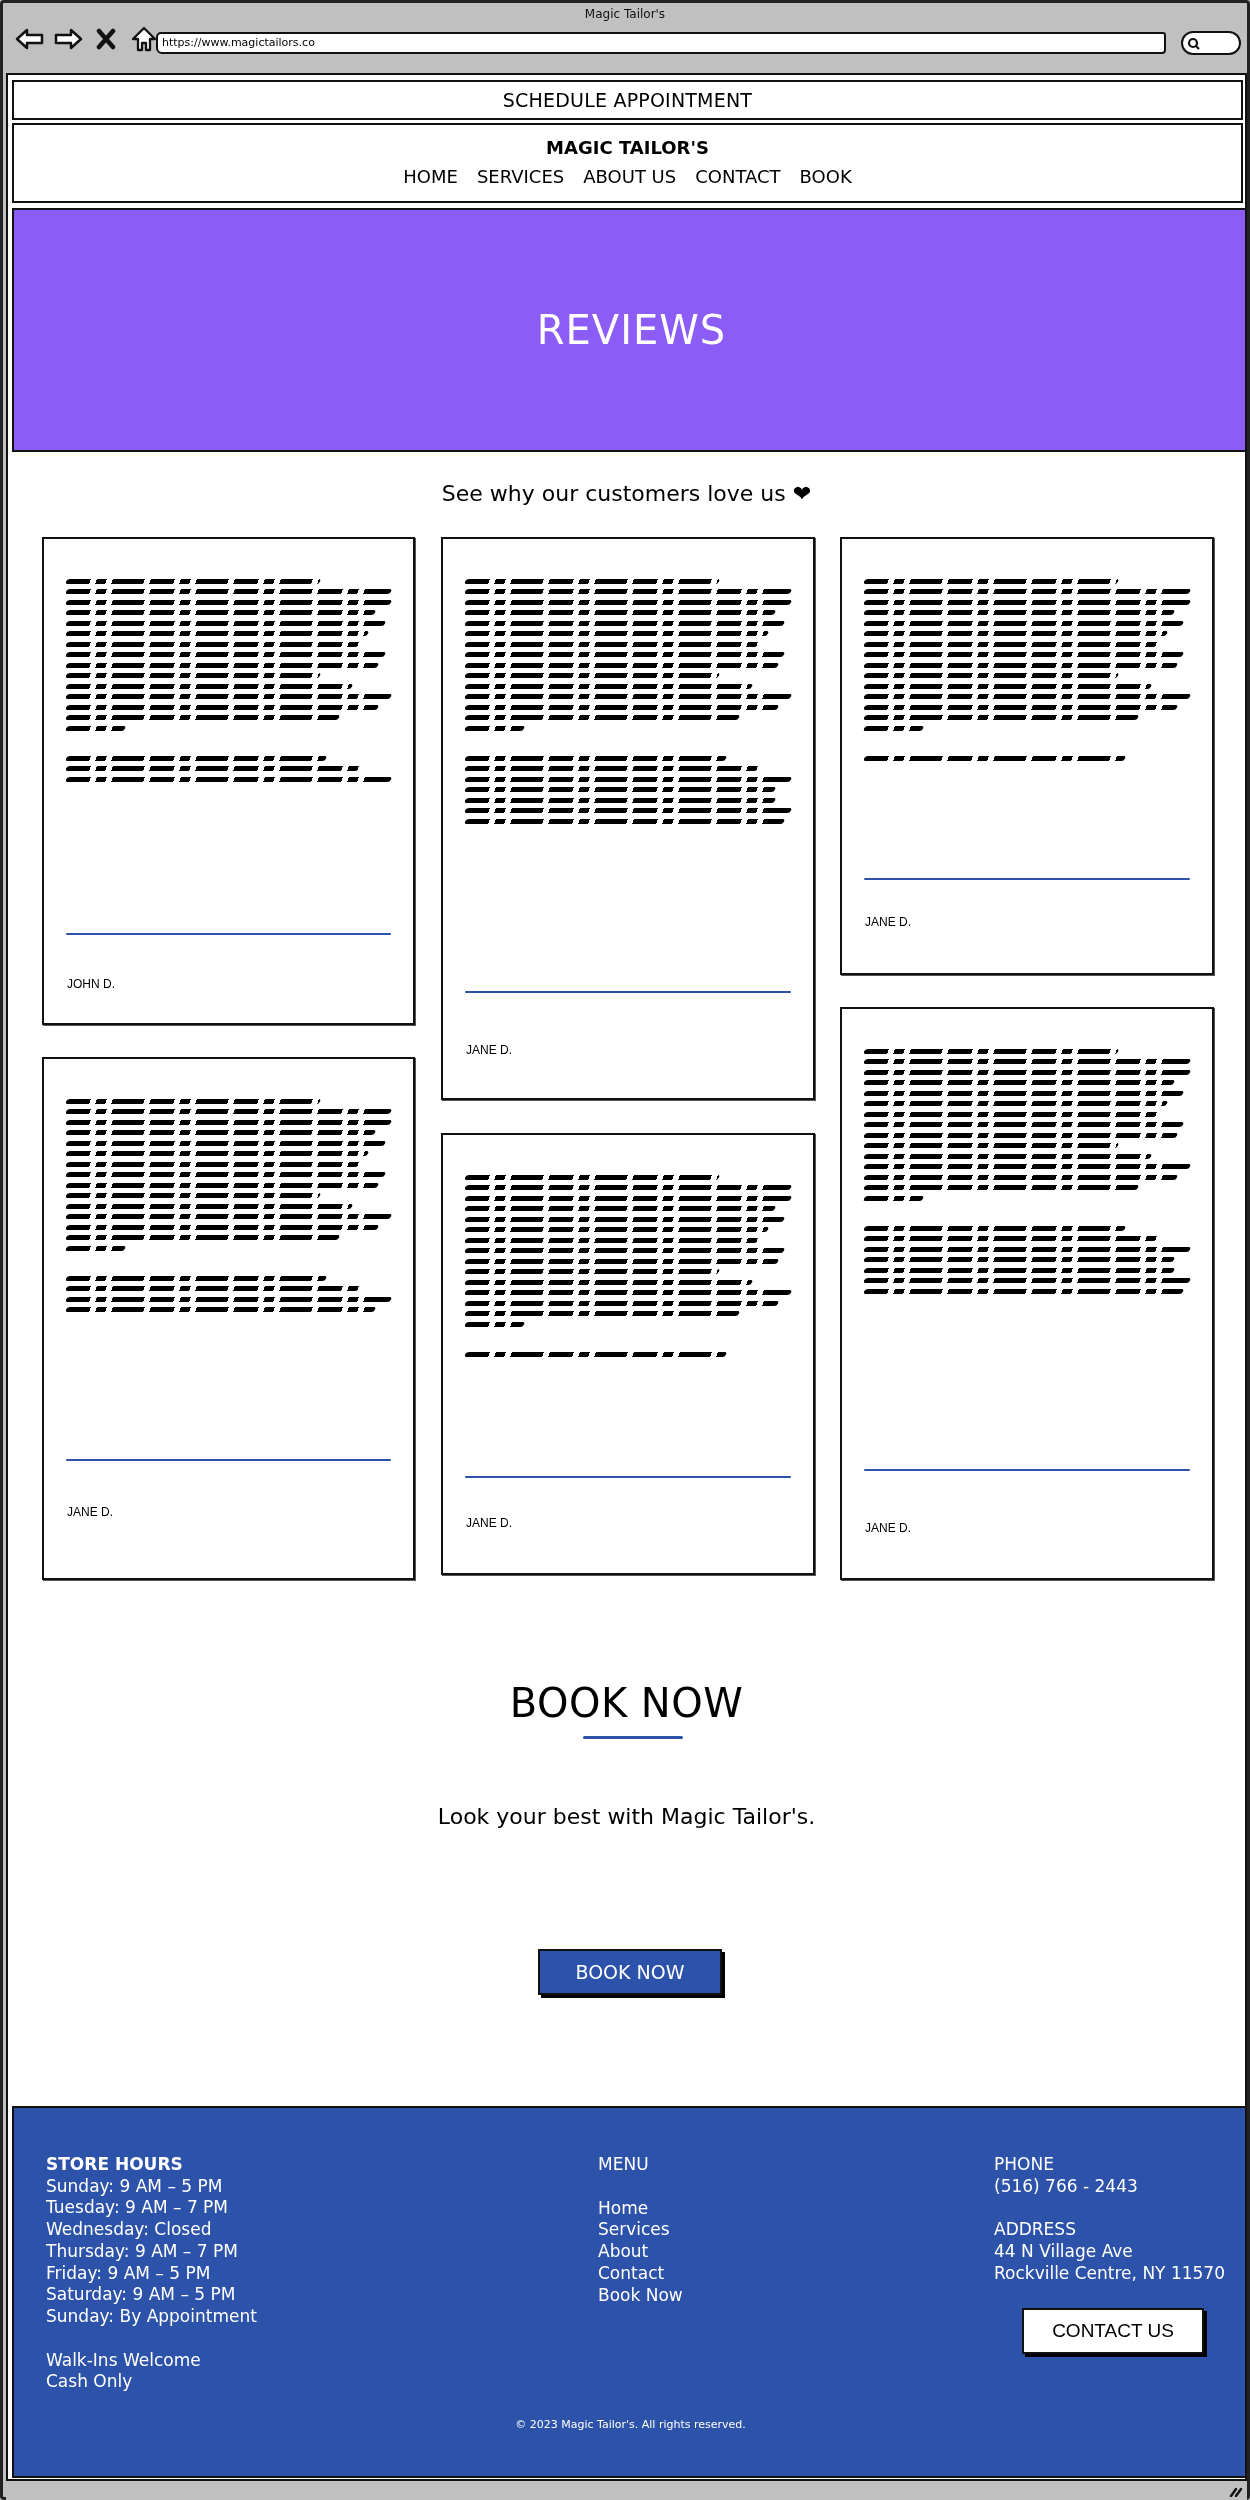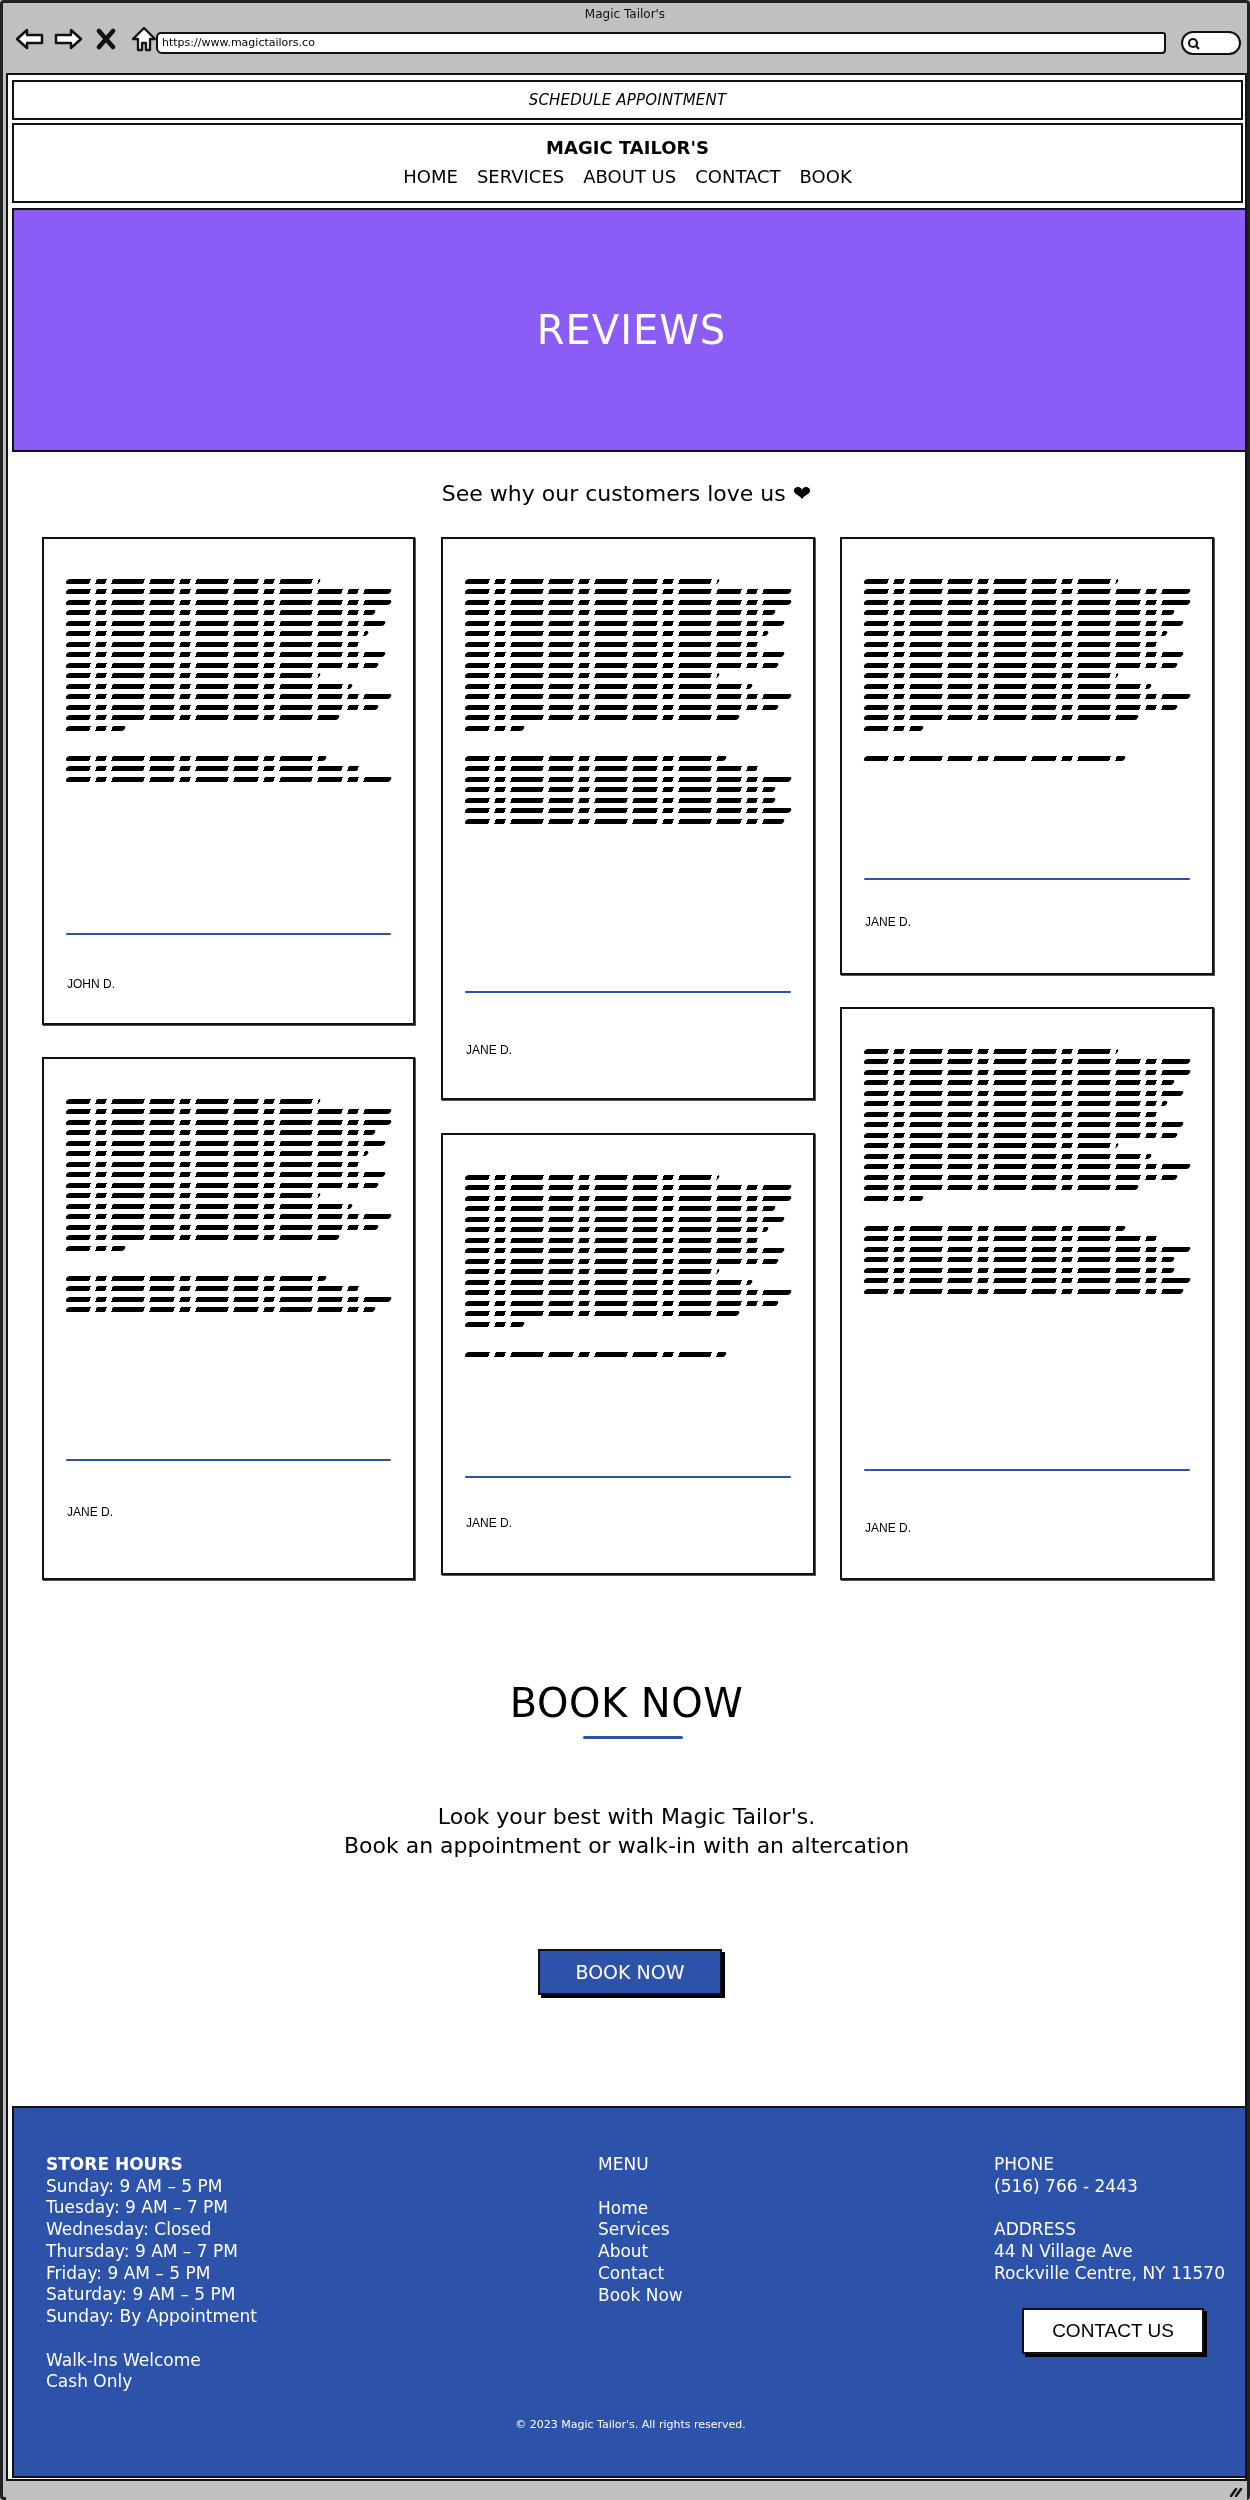--- a/index.html
+++ b/index.html
@@ -9,21 +9,21 @@
   .window { position: absolute; left: 0; top: 0; width: 1250px; height: 2500px; border: 3px solid #222; background: #c0c0c0; border-radius: 4px; }
   .titlebar-title { position: absolute; top: 4px; left: 0; width: 100%; text-align: center; font-size: 12px; color: #111; }
   .nav-icons { position: absolute; top: 22px; left: 12px; display: flex; align-items: center; gap: 8px; }
   .nav-icon { width: 30px; height: 28px; display: flex; align-items: center; justify-content: center; }
   .url-bar { position: absolute; top: 29px; left: 153px; width: 1010px; height: 22px; background: #fff; border: 2.5px solid #111; border-radius: 5px 3px 4px 6px; font-size: 11px; padding: 2px 4px; font-family: "DejaVu Sans", sans-serif; }
   .search-pill { position: absolute; top: 28px; left: 1178px; width: 60px; height: 24px; background: #fff; border: 2.5px solid #111; border-radius: 14px; }
   .search-pill svg { position: absolute; left: 4px; top: 4px; }
 
   .viewport { position: absolute; left: 3px; top: 70px; width: 1241px; height: 2408px; background: #fff; border: 2px solid #111; overflow: hidden; }
 
-  .topbar { position: absolute; left: 4px; top: 5px; width: 1231px; height: 40px; border: 2px solid #111; background: #fff; display: flex; align-items: center; justify-content: center; font-size: 15px; letter-spacing: 0.2px; font-style: italic; }
+  .topbar { position: absolute; left: 4px; top: 5px; width: 1231px; height: 40px; border: 2px solid #111; background: #fff; display: flex; align-items: center; justify-content: center; font-size: 19px; letter-spacing: 0.2px; }
   .header { position: absolute; left: 4px; top: 48px; width: 1231px; height: 80px; border: 2px solid #111; background: #fff; }
   .brand { position: absolute; top: 12px; width: 100%; text-align: center; font-weight: bold; font-size: 18px; }
   .nav { position: absolute; top: 41px; width: 100%; display: flex; justify-content: center; gap: 19px; font-size: 18px; }
   .nav span { cursor: pointer; }
 
   .hero { position: absolute; left: 4px; top: 133px; width: 1239px; height: 244px; background: #8b5cf6; border: 2px solid #111; display: flex; align-items: center; justify-content: center; }
   .hero h1 { color: #fff; font-weight: normal; font-size: 40px; letter-spacing: 1px; }
 
   .tagline { position: absolute; top: 406px; width: 100%; text-align: center; font-size: 22px; }
 
@@ -267,21 +267,20 @@
           <div class="scribble-line" style="width: 98%;"></div>
         </div>
       <div class="rule" style="top:460px;"></div>
       <div class="author" style="top:512px;">JANE D.</div>
     </div>
 
     <h2 class="book-title">BOOK NOW</h2>
     <div class="book-underline"></div>
     <div class="book-text">
       <div>Look your best with Magic Tailor's.</div>
-      <div>Book an appointment or walk-in with an altercation</div>
     </div>
     <div class="book-btn">BOOK NOW</div>
 
     <div class="footer">
       <div class="fcol" style="left:32px;">
         <div class="bold">STORE HOURS</div>
         <div>Sunday: 9 AM – 5 PM</div>
         <div>Tuesday: 9 AM – 7 PM</div>
         <div>Wednesday: Closed</div>
         <div>Thursday: 9 AM – 7 PM</div>

